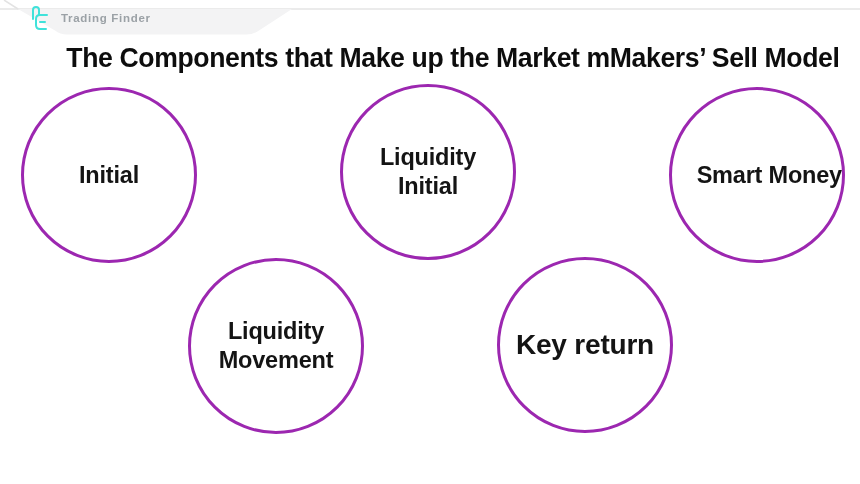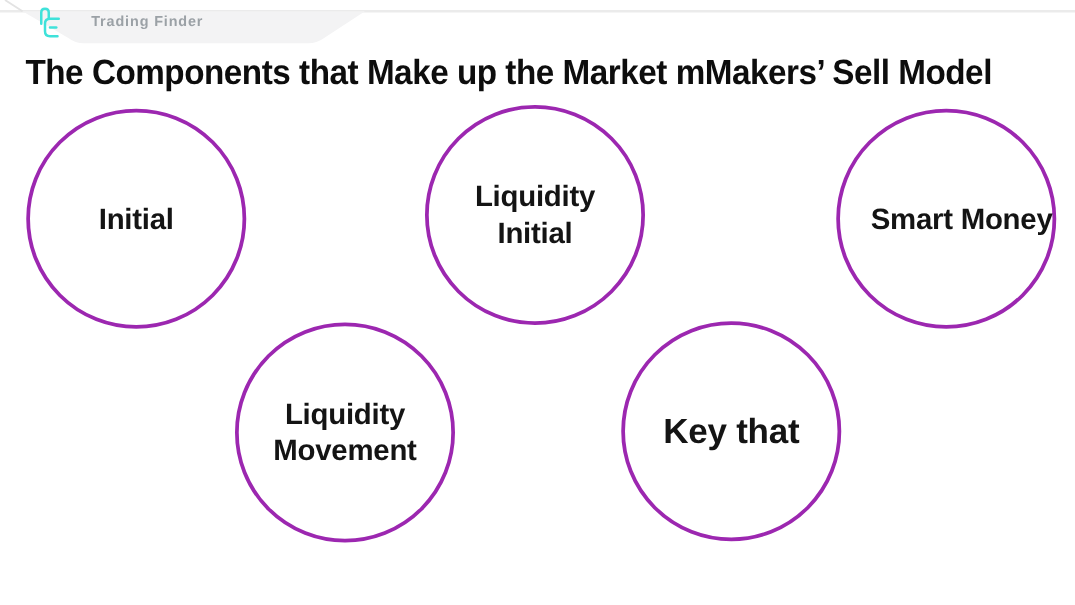--- a/index.html
+++ b/index.html
@@ -18,32 +18,32 @@
     overflow:hidden;
   }
   
   .topline{
     position:absolute;left:0;top:8px;width:860px;height:2px;
     background:#ebebeb;
   }
   .badge-svg{position:absolute;left:0;top:0;}
   .brand{
     position:absolute;left:30px;top:4px;height:28px;
-    display:flex;align-items:center;gap:23px;
+    display:flex;align-items:center;gap:11px;
   }
   .brand-text{
     color:var(--brand-gray);
     font-size:11.5px;
     font-weight:600;
     letter-spacing:0.7px;
   }
   
   .title{
     position:absolute;left:0;top:42px;width:860px;
-    text-align:left;
+    text-align:right;
     color:#0d0d0d;
     font-size:28px;
     font-weight:700;
   }
   .title > span{
     display:inline-block;
     transform:scaleX(0.95);
     transform-origin:center;
     letter-spacing:-0.4px;
     white-space:nowrap;
@@ -120,17 +120,17 @@
 
   <div class="node n4">
     <div class="node-label">
       <span>Liquidity</span>
       <span>Movement</span>
     </div>
   </div>
 
   <div class="node n5">
     <div class="node-label">
-      <span>Key that</span>
+      <span>Key return</span>
     </div>
   </div>
 
 </div>
 
 </body></html>

